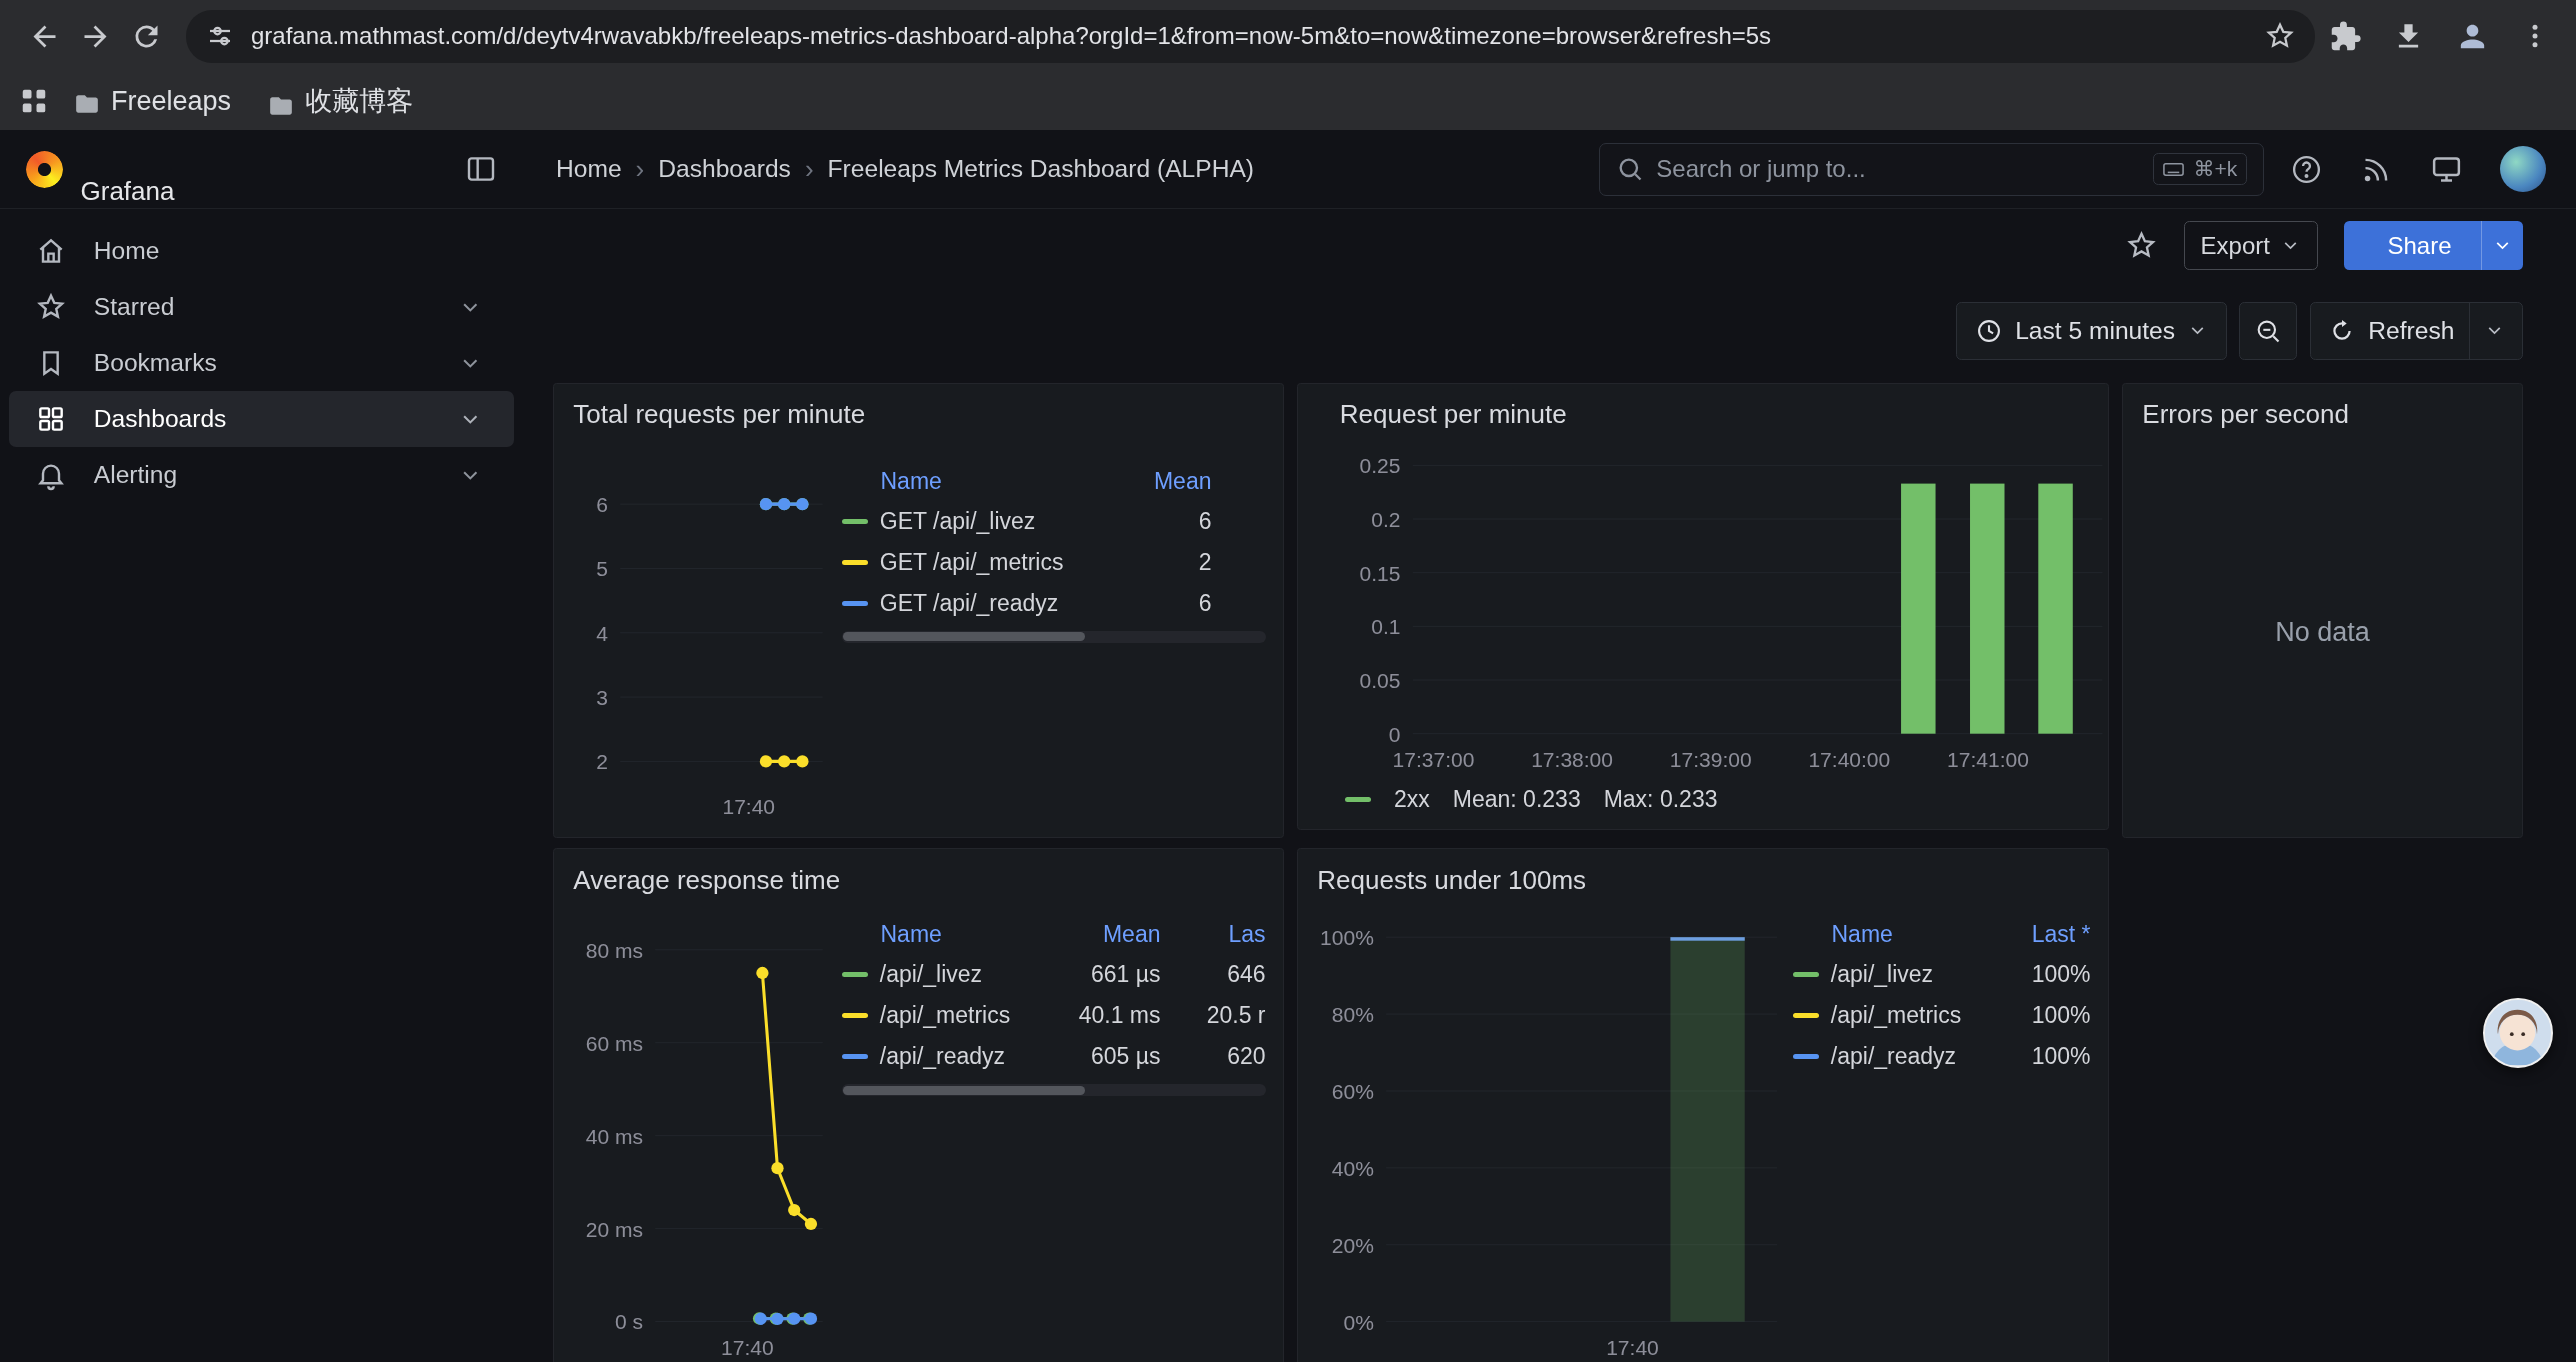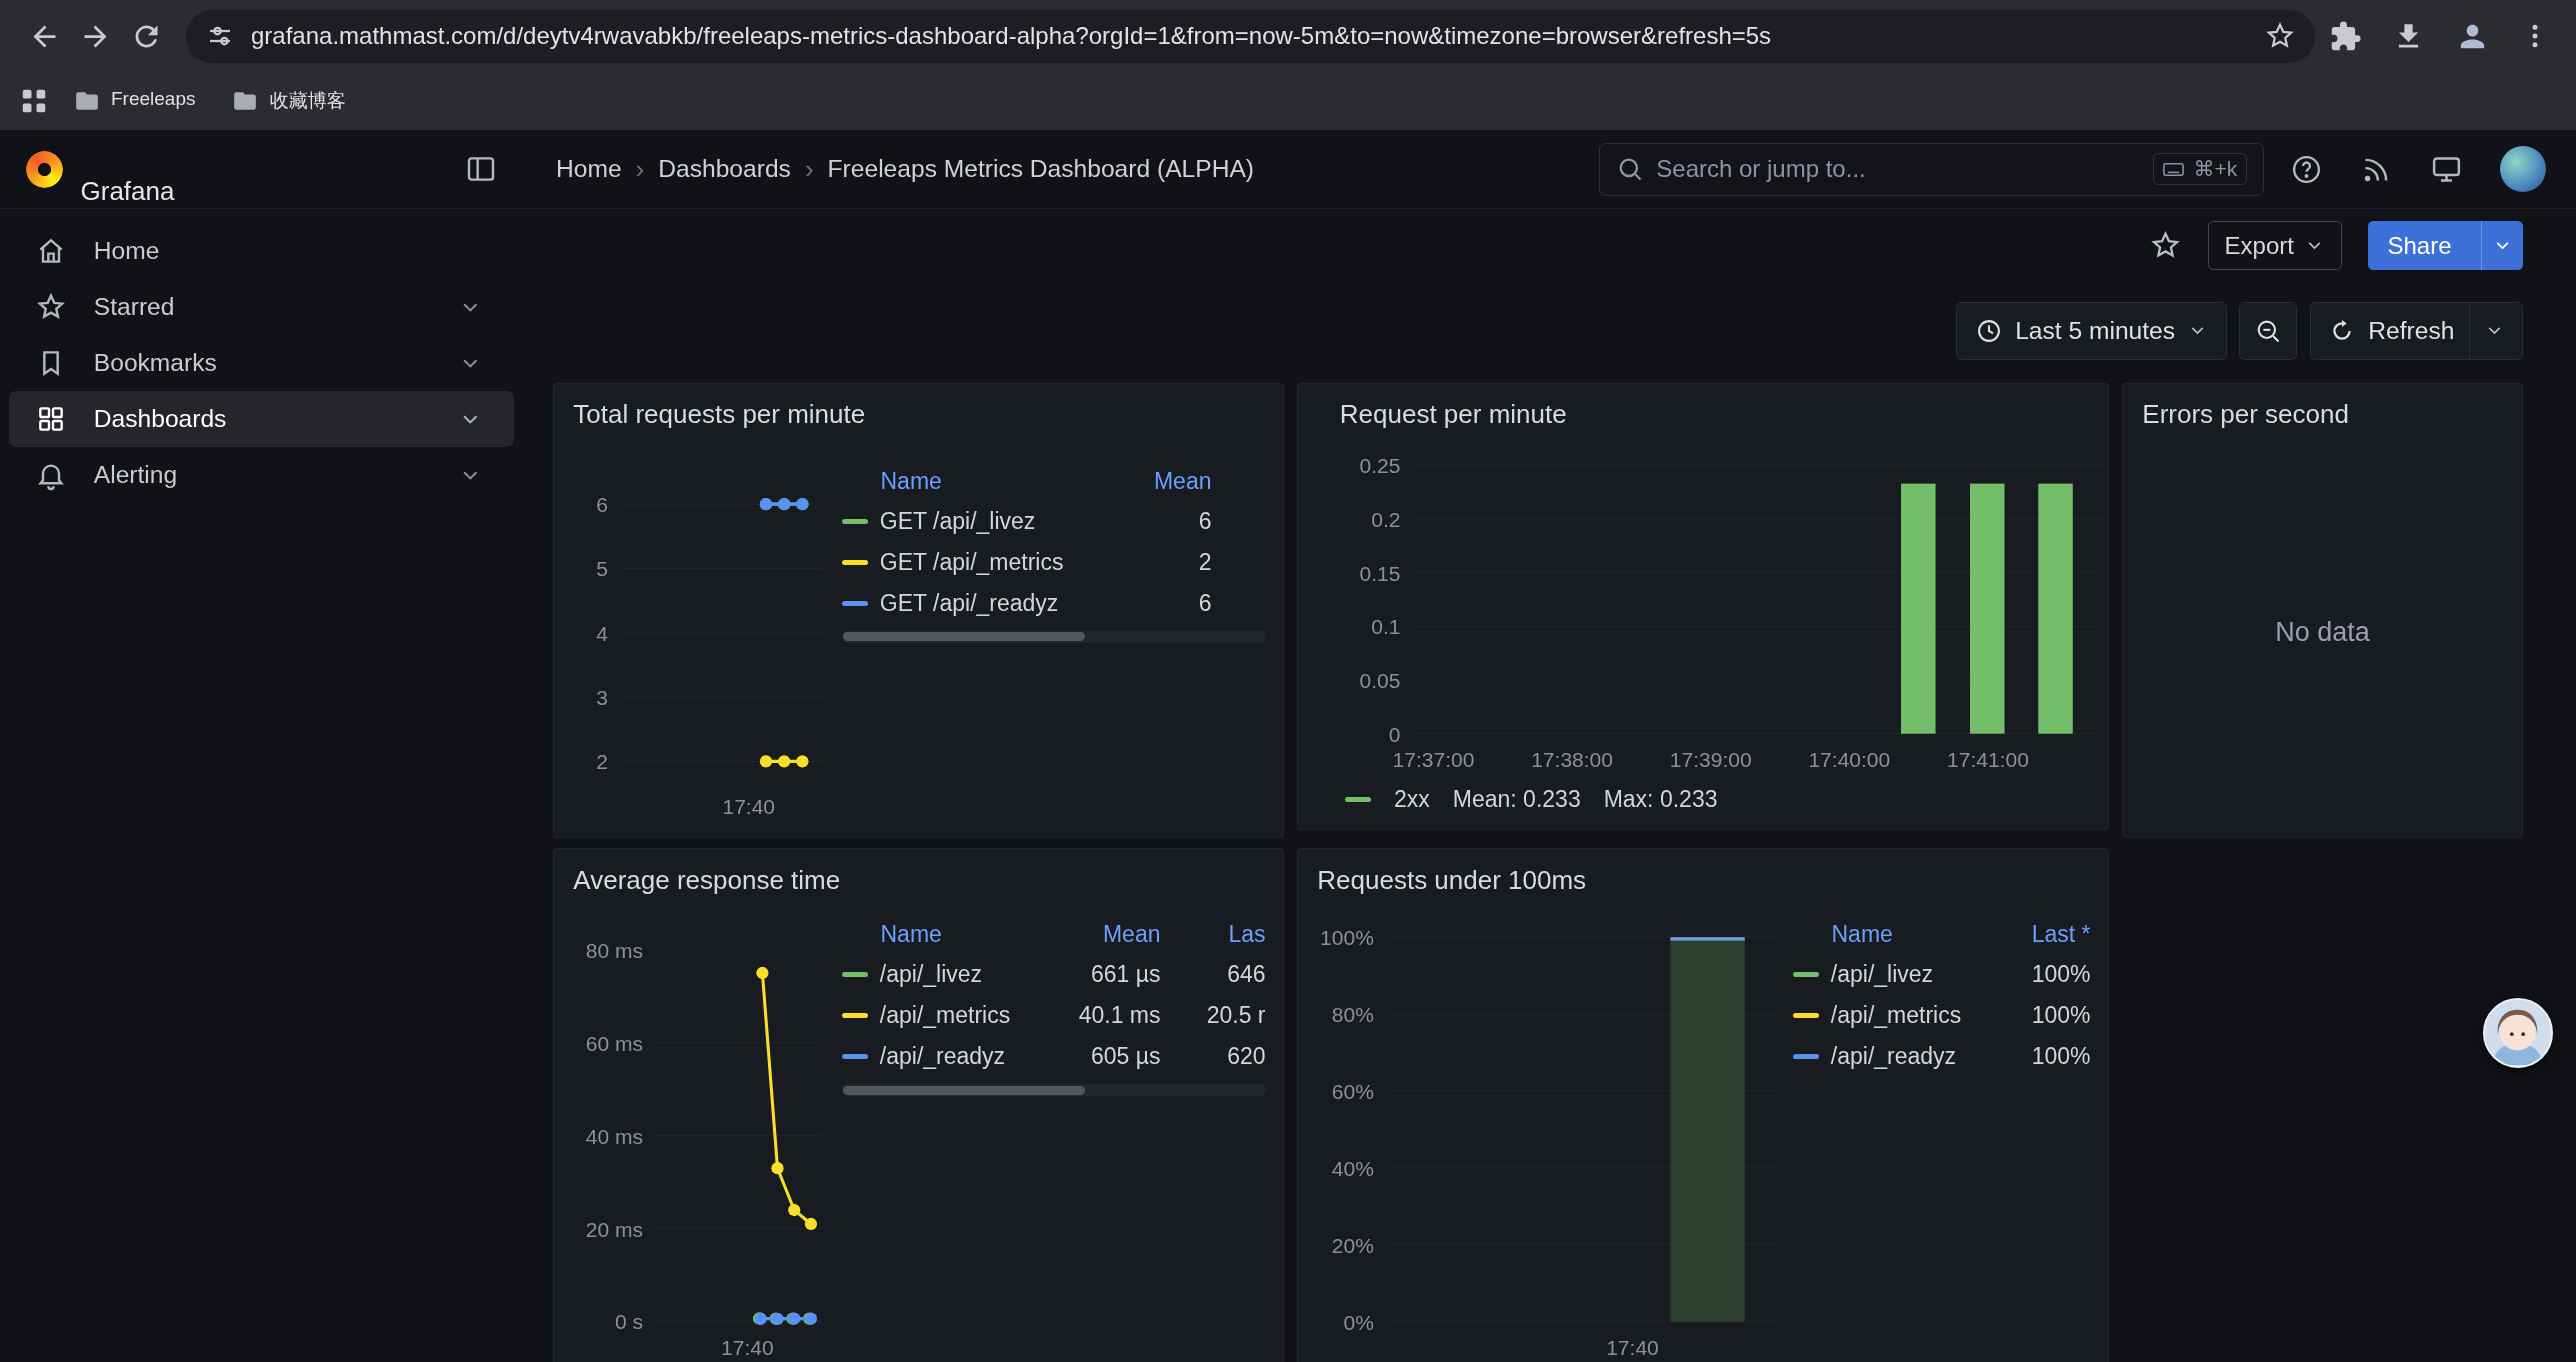--- a/index.html
+++ b/index.html
@@ -9,21 +9,21 @@
   svg text { font-family:"Liberation Sans","DejaVu Sans",sans-serif; }
   .icn { display:inline-flex; align-items:center; justify-content:center; flex:none; }
 
   
   .chrome-top { height:72px; background:#2b2c2f; display:flex; align-items:center; padding:0 19px; flex:none; }
   .nav-btn { width:51px; height:51px; border-radius:50%; display:flex; align-items:center; justify-content:center; }
   .omnibox { flex:1; height:53px; background:#1d1e21; border-radius:26px; display:flex; align-items:center; margin:0 14px; padding:0 19px; gap:16px; min-width:0; }
   .url-text { color:#e2e3e7; font-size:24px; white-space:nowrap; overflow:hidden; flex:1; }
   .chrome-actions { display:flex; align-items:center; gap:30px; padding-right:7px; }
   .bookmarks-bar { height:58px; background:#2b2c2f; display:flex; align-items:center; padding:0 19px; gap:12.3px; flex:none; }
-  .bm-item { display:flex; align-items:flex-start; gap:11.4px; color:#dfe1e5; font-size:19px; padding:5.3px 12.3px; border-radius:7px; }
+  .bm-item { display:flex; align-items:flex-end; gap:11.4px; color:#dfe1e5; font-size:27px; padding:5.3px 12.3px; border-radius:7px; }
 
   
   .gf-header { height:79px; background:#111217; border-bottom:0.9px solid #1f2126; display:flex; align-items:center; flex:none; }
   .gf-brand { width:523px; flex:none; display:flex; align-items:center; padding:0 26px; gap:17.5px; }
   .gf-logo { width:37px; height:37px; border-radius:50%;
     background:conic-gradient(from 140deg,#fcee1f,#f9a01b,#f15a29,#f79520,#fcee1f);
     -webkit-mask:radial-gradient(circle,transparent 0 6.1px,#000 7px);
     mask:radial-gradient(circle,transparent 0 6.1px,#000 7px); }
   .gf-name { color:#e6e7ea; font-size:26px; font-weight:500;margin-top:44px; }
   .brand-spacer { flex:1; }
@@ -41,21 +41,21 @@
   .nav-item { height:56px; display:flex; align-items:center; padding:0 24.6px 0 23px; margin:0 8.8px; border-radius:7px; color:#c9ccd2; font-size:24.6px; gap:23px; }
   .nav-item .icn { width:39px; }
   .nav-label { flex:1; }
   .nav-item.selected { background:#24262c; color:#ffffff; }
   .main { flex:1; min-width:0; display:flex; flex-direction:column; overflow:hidden; }
 
   .sub-toolbar { display:flex; align-items:center; justify-content:flex-end; gap:26px; padding:12.3px 53px 5.3px 30px; flex:none; }
   .btn { display:flex; align-items:center; gap:10.5px; height:49px; border-radius:5.3px; font-size:24px; color:#d7d9de; }
   .btn-outline { border:0.9px solid #45484f; padding:0 16px; }
   .btn-share { background:#3d71d9; color:#fff; overflow:hidden; }
-  .share-main { padding:0 19px; display:flex; align-items:center; height:100%; font-weight:500; }
+  .share-main { padding:0 19px; display:flex; align-items:center; height:100%; font-weight:500;margin-left:24px; }
   .share-caret { width:42px; height:100%; display:flex; align-items:center; justify-content:center; border-left:0.9px solid rgba(255,255,255,0.28); }
 
   .timebar { display:flex; align-items:center; justify-content:flex-end; gap:12.3px; padding:26px 53px 0 30px; flex:none; }
   .tbtn { background:#181b1f; border:0.9px solid #2b2f36; height:58px; border-radius:5.3px; display:flex; align-items:center; gap:12.3px; padding:0 17.5px; color:#dfe1e6; font-size:24.6px; font-weight:500; }
   .tbtn.square { width:58px; padding:0; justify-content:center; }
   .t-divider { width:0.9px; align-self:stretch; background:#2b2f36; margin:0 1.8px; }
 
   
   .dash { padding:23px 53px 0 30px; display:flex; flex-direction:column; gap:10.5px; overflow:hidden; }
   .prow { display:flex; gap:13px; }

